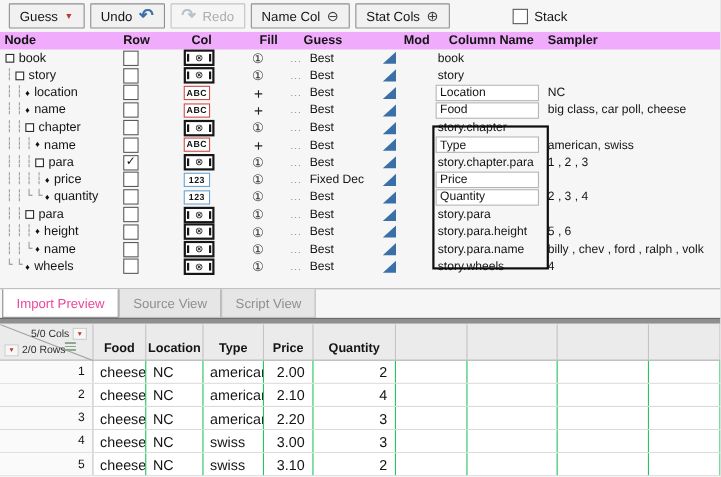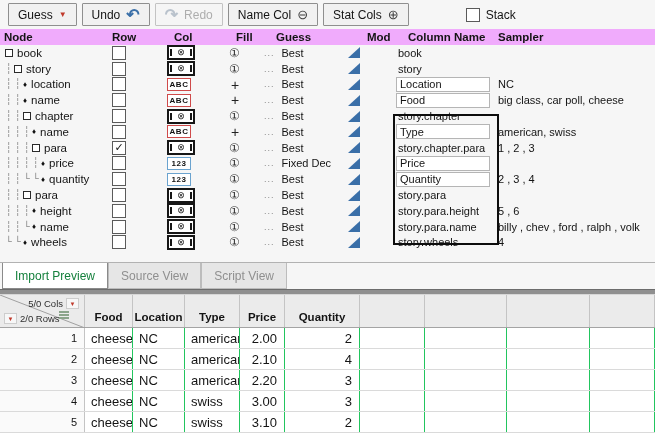--- a/index.html
+++ b/index.html
@@ -60,21 +60,21 @@
      background:#fff;border:1px solid #b5b5b5;padding-left:3px;font-size:11px;white-space:nowrap;overflow:hidden;}
   .nplain{font-size:11px;white-space:nowrap;padding-left:2px;}
   .samp{font-size:11px;}
   .black-rect{position:absolute;left:393px;top:69px;width:102px;height:127px;
      border:2px solid #0d0d0d;pointer-events:none;z-index:6;}
   
   .split{height:1px;background:#b2b2b2;margin-top:12px;}
   .tabs{display:flex;height:26px;padding-left:2px;}
   .tab{display:flex;align-items:center;padding:0 12px;font-size:12px;color:#8f8f8f;
      background:#e6e6e6;border:1px solid #bcbcbc;border-top:none;box-sizing:border-box;}
-  .tab-active{background:#fff;color:#15803d;border-color:#8a8a8a;text-align:center;}
+  .tab-active{background:#fff;color:#ec4899;border-color:#8a8a8a;text-align:center;}
   .sash{height:6px;background:#8f8f8f;border-top:1px solid #6c6c6c;border-bottom:1px solid #d6d6d6;box-sizing:border-box;}
   
   .ptable{background:#fff;height:140px;}
   .phead{display:flex;height:33px;background:#ebebeb;border-bottom:1px solid #a4a4a4;box-sizing:border-box;}
   .pcorner{position:relative;width:85px;box-sizing:border-box;border-right:1px solid #c4c4c4;font-size:9.5px;color:#2e2e2e;}
   .pc-cols{position:absolute;top:3px;right:5px;display:flex;align-items:center;gap:3px;justify-content:flex-end;}
   .pc-rows{position:absolute;bottom:3px;left:4px;display:flex;align-items:center;gap:3px;}
   .rtri{display:inline-flex;align-items:center;justify-content:center;width:11px;height:9px;
      border:1px solid #cdcdcd;background:#f7f7f7;color:#c0392b;font-size:6px;line-height:6px;}
   .colicon{position:absolute;top:16px;right:15px;width:10px;height:8px;

